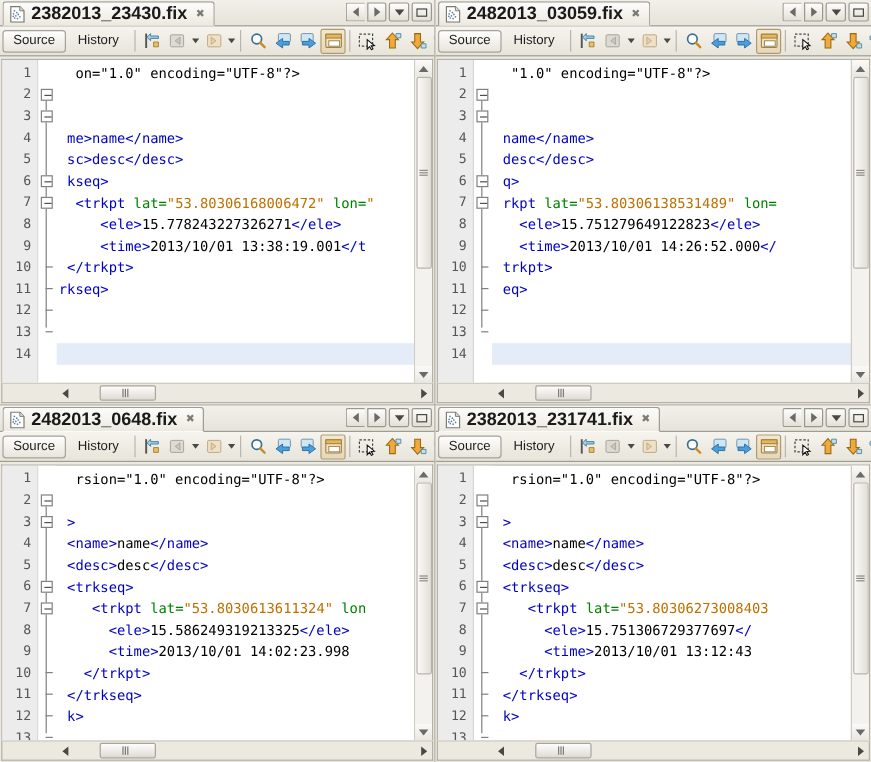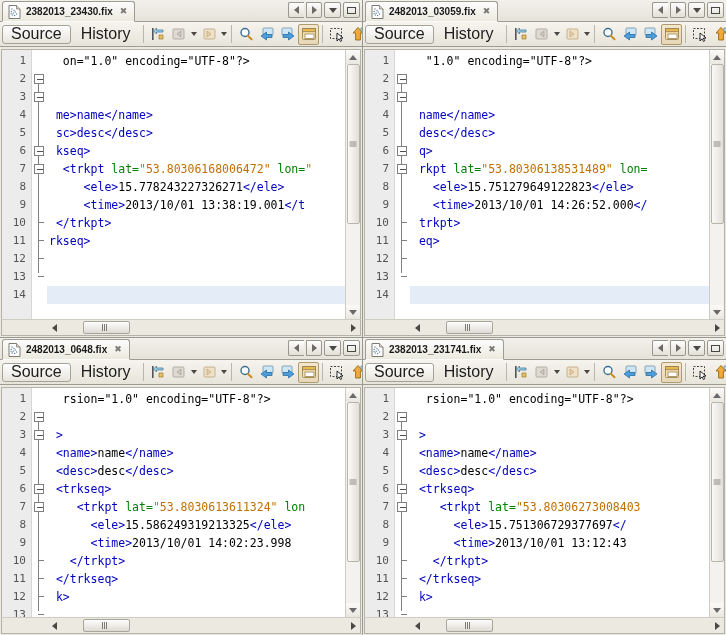--- a/index.html
+++ b/index.html
@@ -49,21 +49,21 @@
     border: 1px solid #9f9c94;
     border-bottom: 1px solid #fafafa;
     border-top-left-radius: 3px;
     border-top-right-radius: 3px;
     margin-left: 2px;
     position: relative;
     top: 1px;
     cursor: default;
   }
   .tab-label {
-    font-size: 10px;
+    font-size: 15px;
     font-weight: bold;
     color: #1a1a1a;
     white-space: nowrap;
     font-family: "Liberation Sans", sans-serif;
   }
   .tab-close {
     font-size: 9px;
     color: #7c7a73;
     line-height: 1;
     padding-left: 2px;
@@ -107,21 +107,21 @@
     gap: 0px;
     padding: 0 2px;
     background: linear-gradient(to bottom, #f6f4ee 0%, #e7e4da 100%);
     border-bottom: 1px solid #9f9c94;
     overflow: hidden;
   }
   .seg-btn {
     height: 19px;
     padding: 0 8px;
     display: flex; align-items: center;
-    font-size: 16px;
+    font-size: 11px;
     color: #1d1d1d;
     border: 1px solid transparent;
     border-radius: 3px;
     margin-right: 1px;
     white-space: nowrap;
   }
   .seg-btn.active {
     background: linear-gradient(to bottom, #fefefe 0%, #e8e5dc 100%);
     border: 1px solid #a5a29a;
     box-shadow: inset 0 1px 0 #fff;

